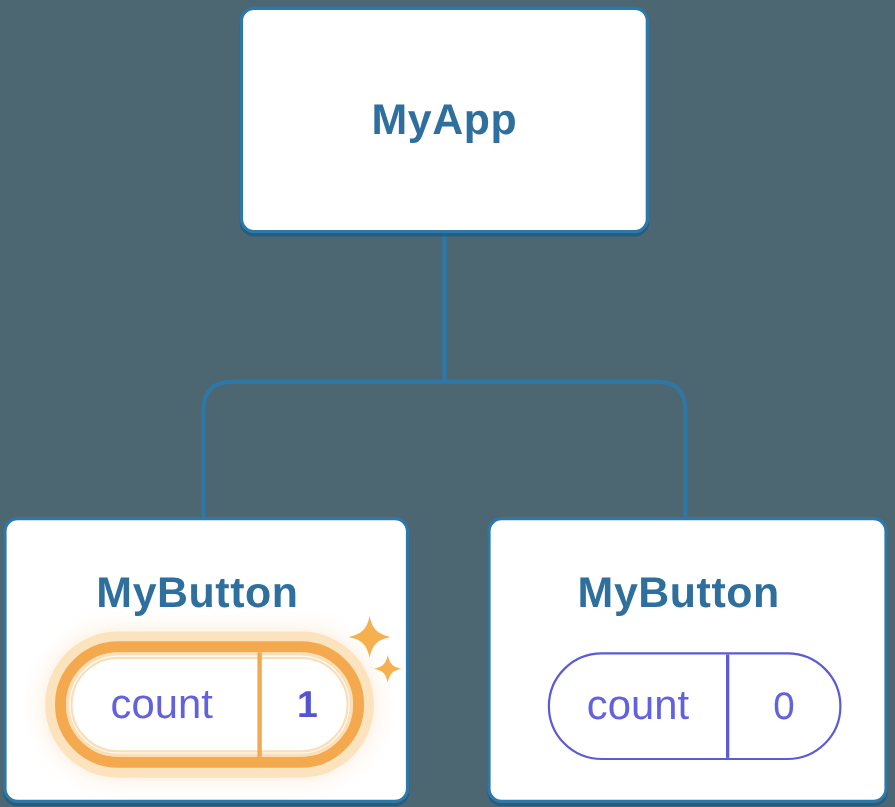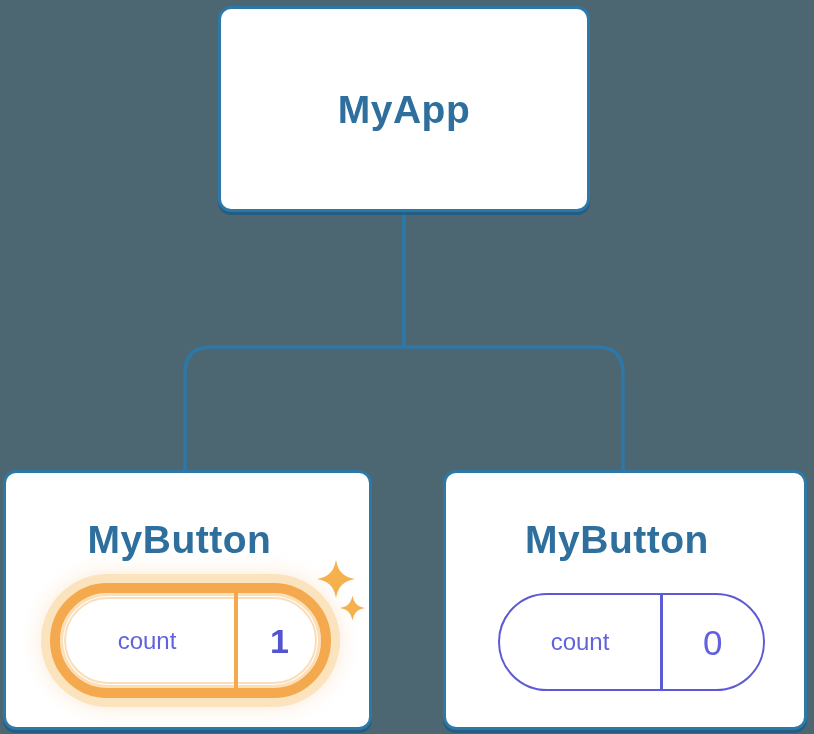--- a/index.html
+++ b/index.html
@@ -66,21 +66,21 @@
     box-sizing: border-box;
     display: grid;
     align-items: stretch;
   }
   .pill-seg {
     display: flex;
     align-items: center;
     justify-content: center;
     line-height: 1;
   }
-  .pill-name  { color: #6262DE; font-size: 24px; font-weight: 400; }
+  .pill-name  { color: #6262DE; font-size: 38px; font-weight: 400; }
   .pill-value { color: #6262DE; font-size: 35px; font-weight: 400; }
 
   .pill-plain {
     left: 52px; top: 120px;
     width: 267px; height: 98px;
     border: 2.5px solid #5B5BD6;
     border-radius: 49px;
     grid-template-columns: 160px 2.5px 1fr;
   }
   .pill-plain .pill-divider { background: #5B5BD6; }

